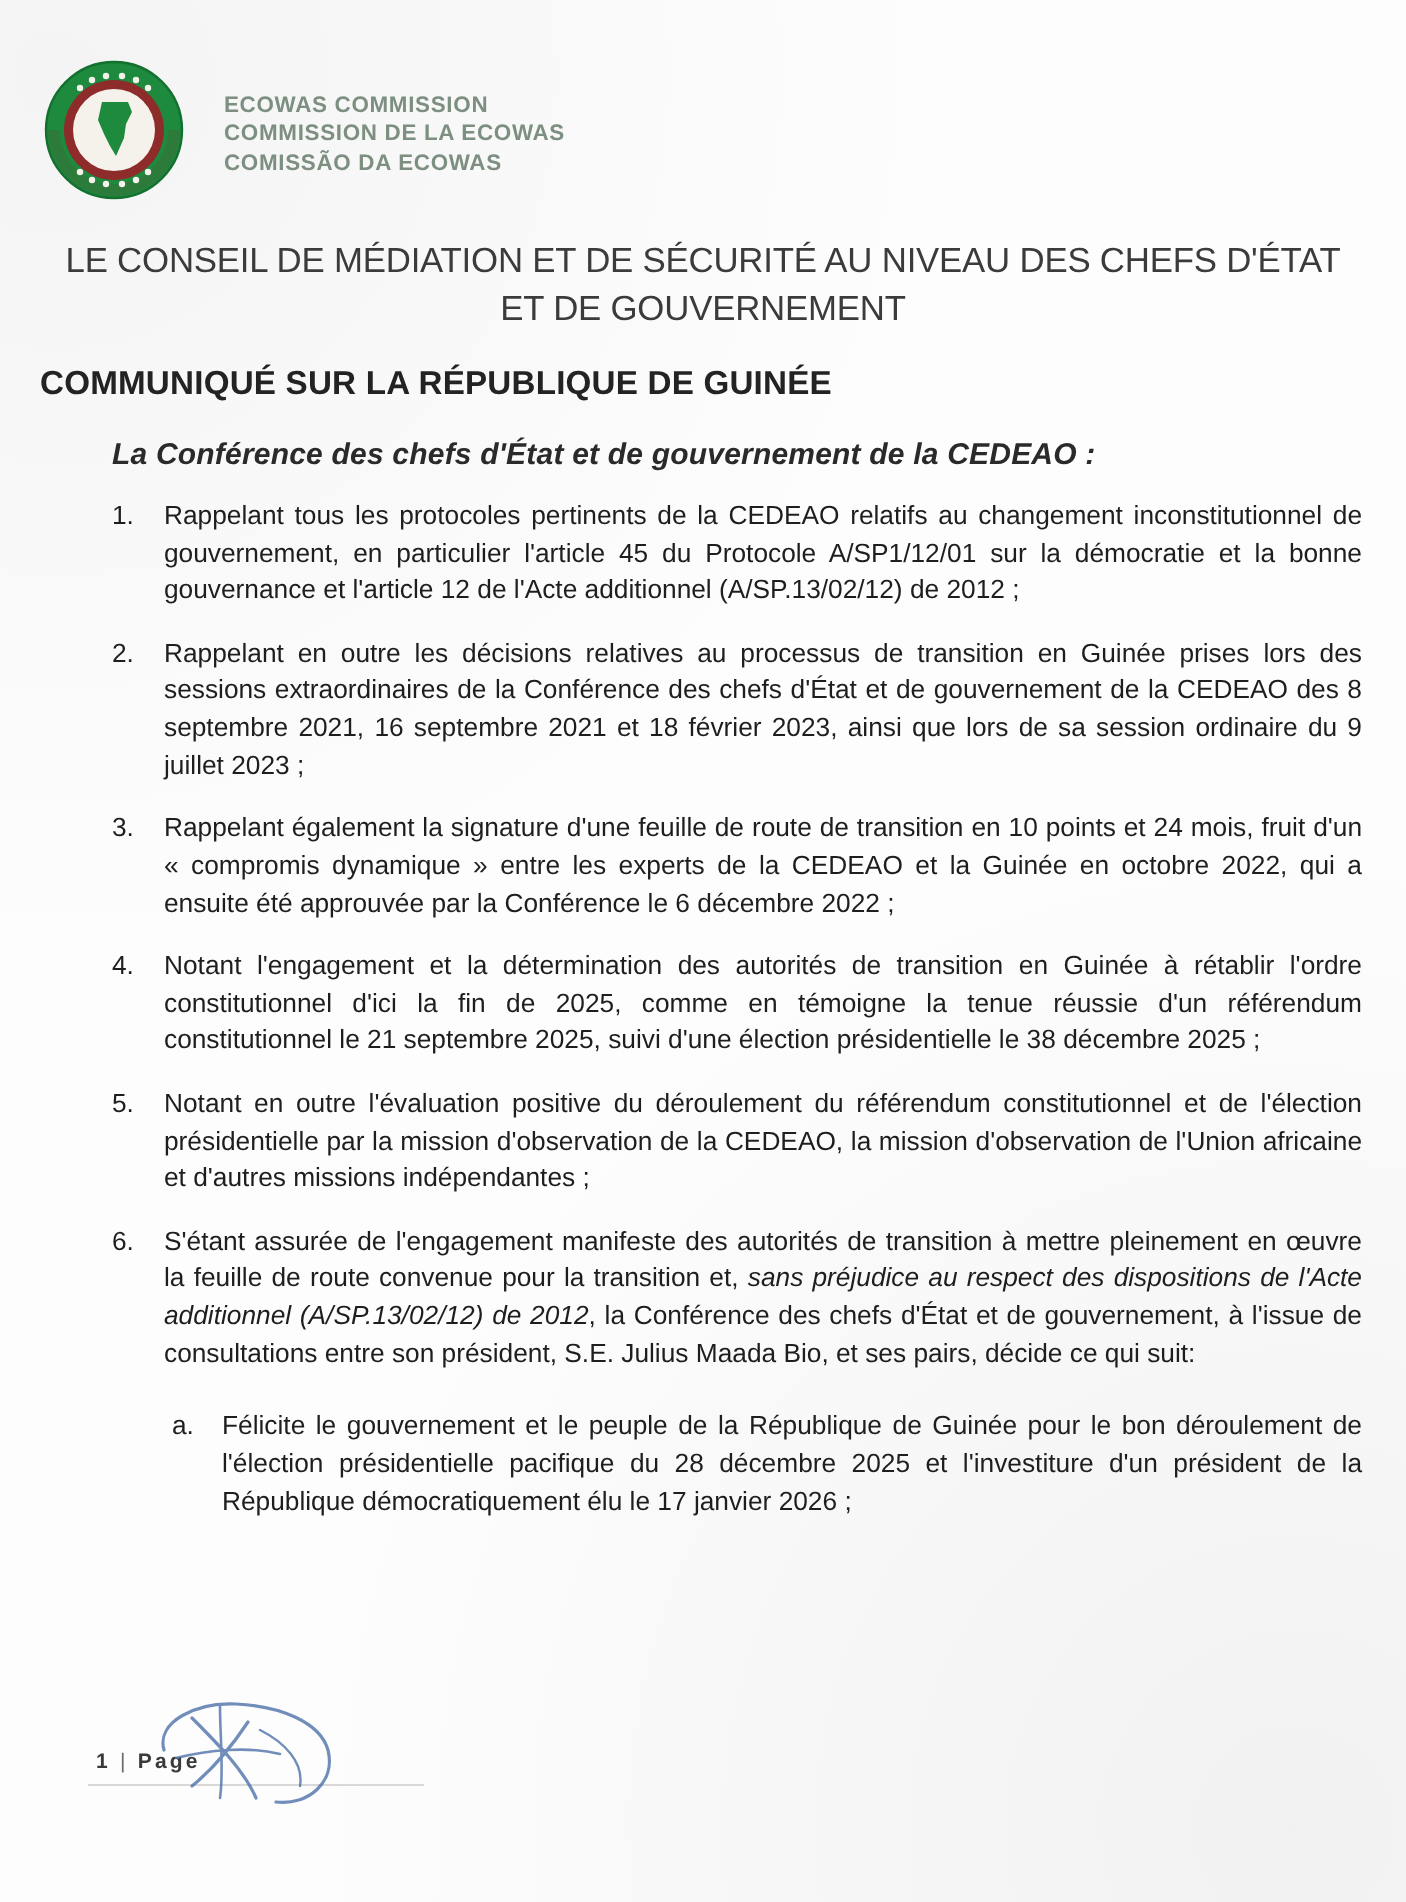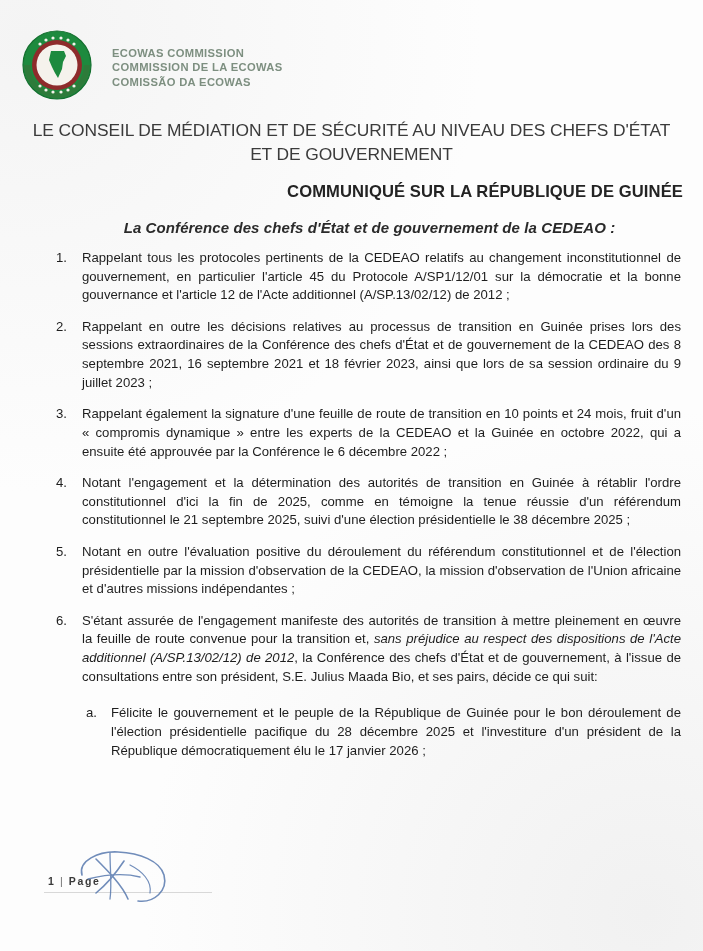--- a/index.html
+++ b/index.html
@@ -60,36 +60,35 @@
   .main-title {
     text-align: center;
     font-size: 17.4px;
     line-height: 1.38;
     color: #3b3b3b;
     letter-spacing: -0.1px;
     font-weight: normal;
     margin: 0 10px;
   }
   .communique-title {
-    text-align: right;
+    text-align: left;
     font-size: 16.6px;
     font-weight: bold;
     color: #232323;
     margin-top: 16px;
     letter-spacing: 0.1px;
   }
   .intro-line {
     font-size: 15px;
     font-weight: bold;
     font-style: italic;
     color: #2a2a2a;
     margin-top: 17px;
     padding-left: 36px;
     letter-spacing: 0.1px;
-    text-align: center;
   }
 
   
   .clauses {
     margin-top: 13px;
     padding: 0 22px 0 56px;
   }
   .clause {
     position: relative;
     margin-bottom: 13px;

